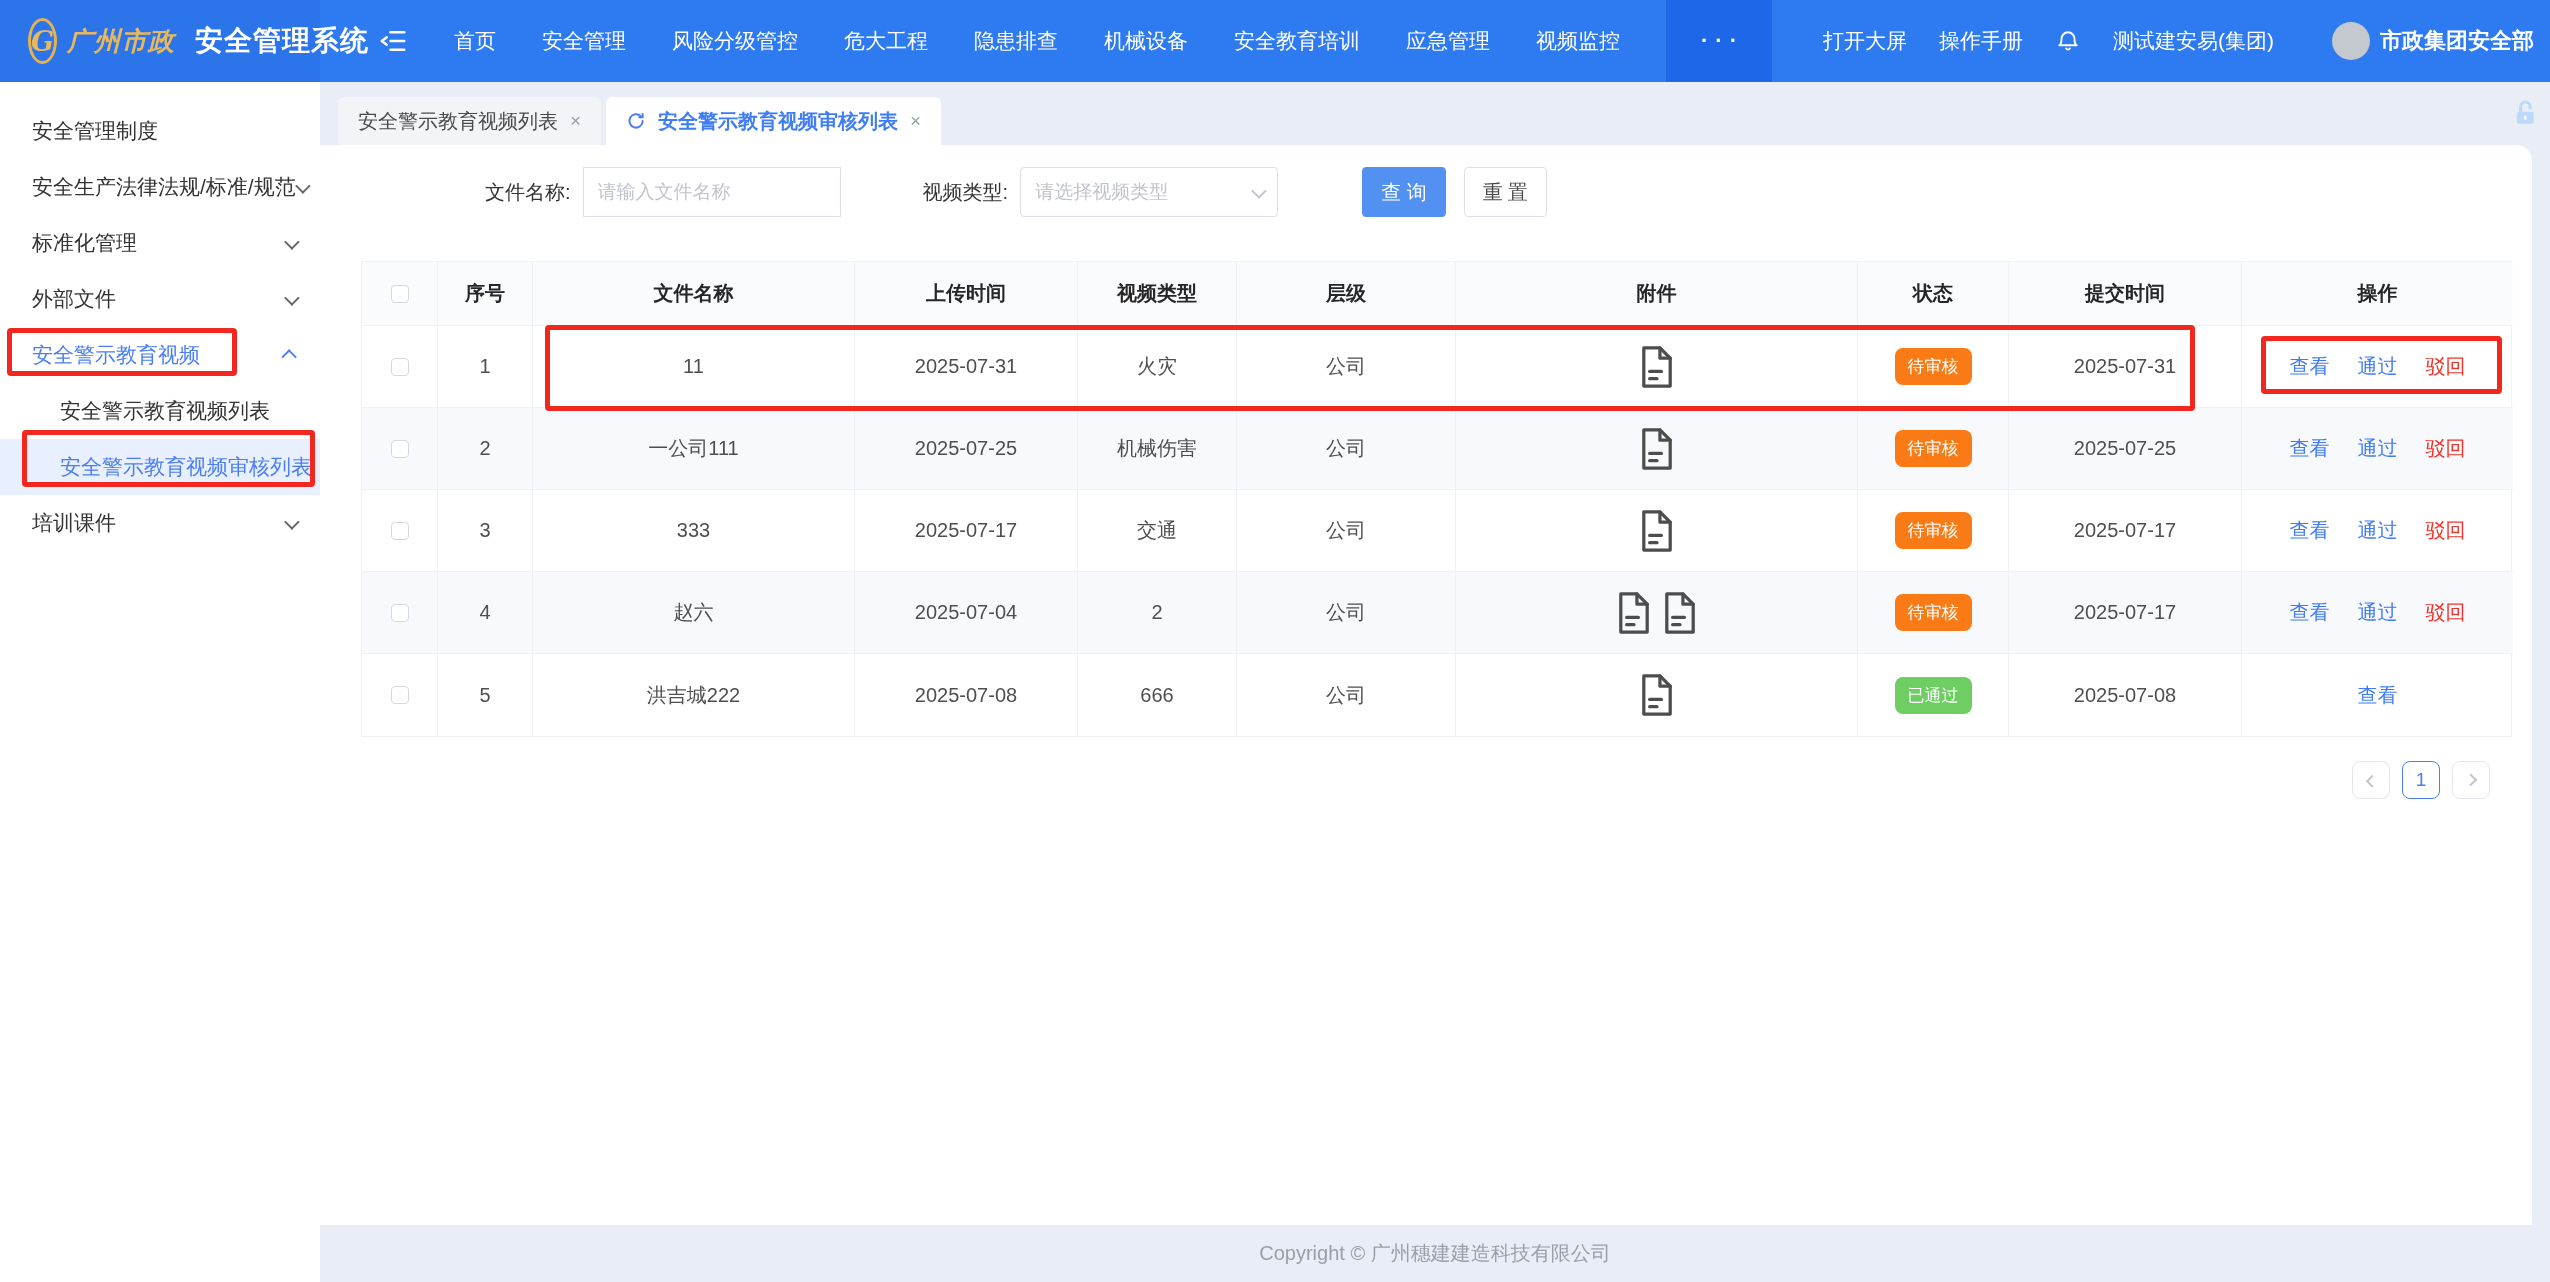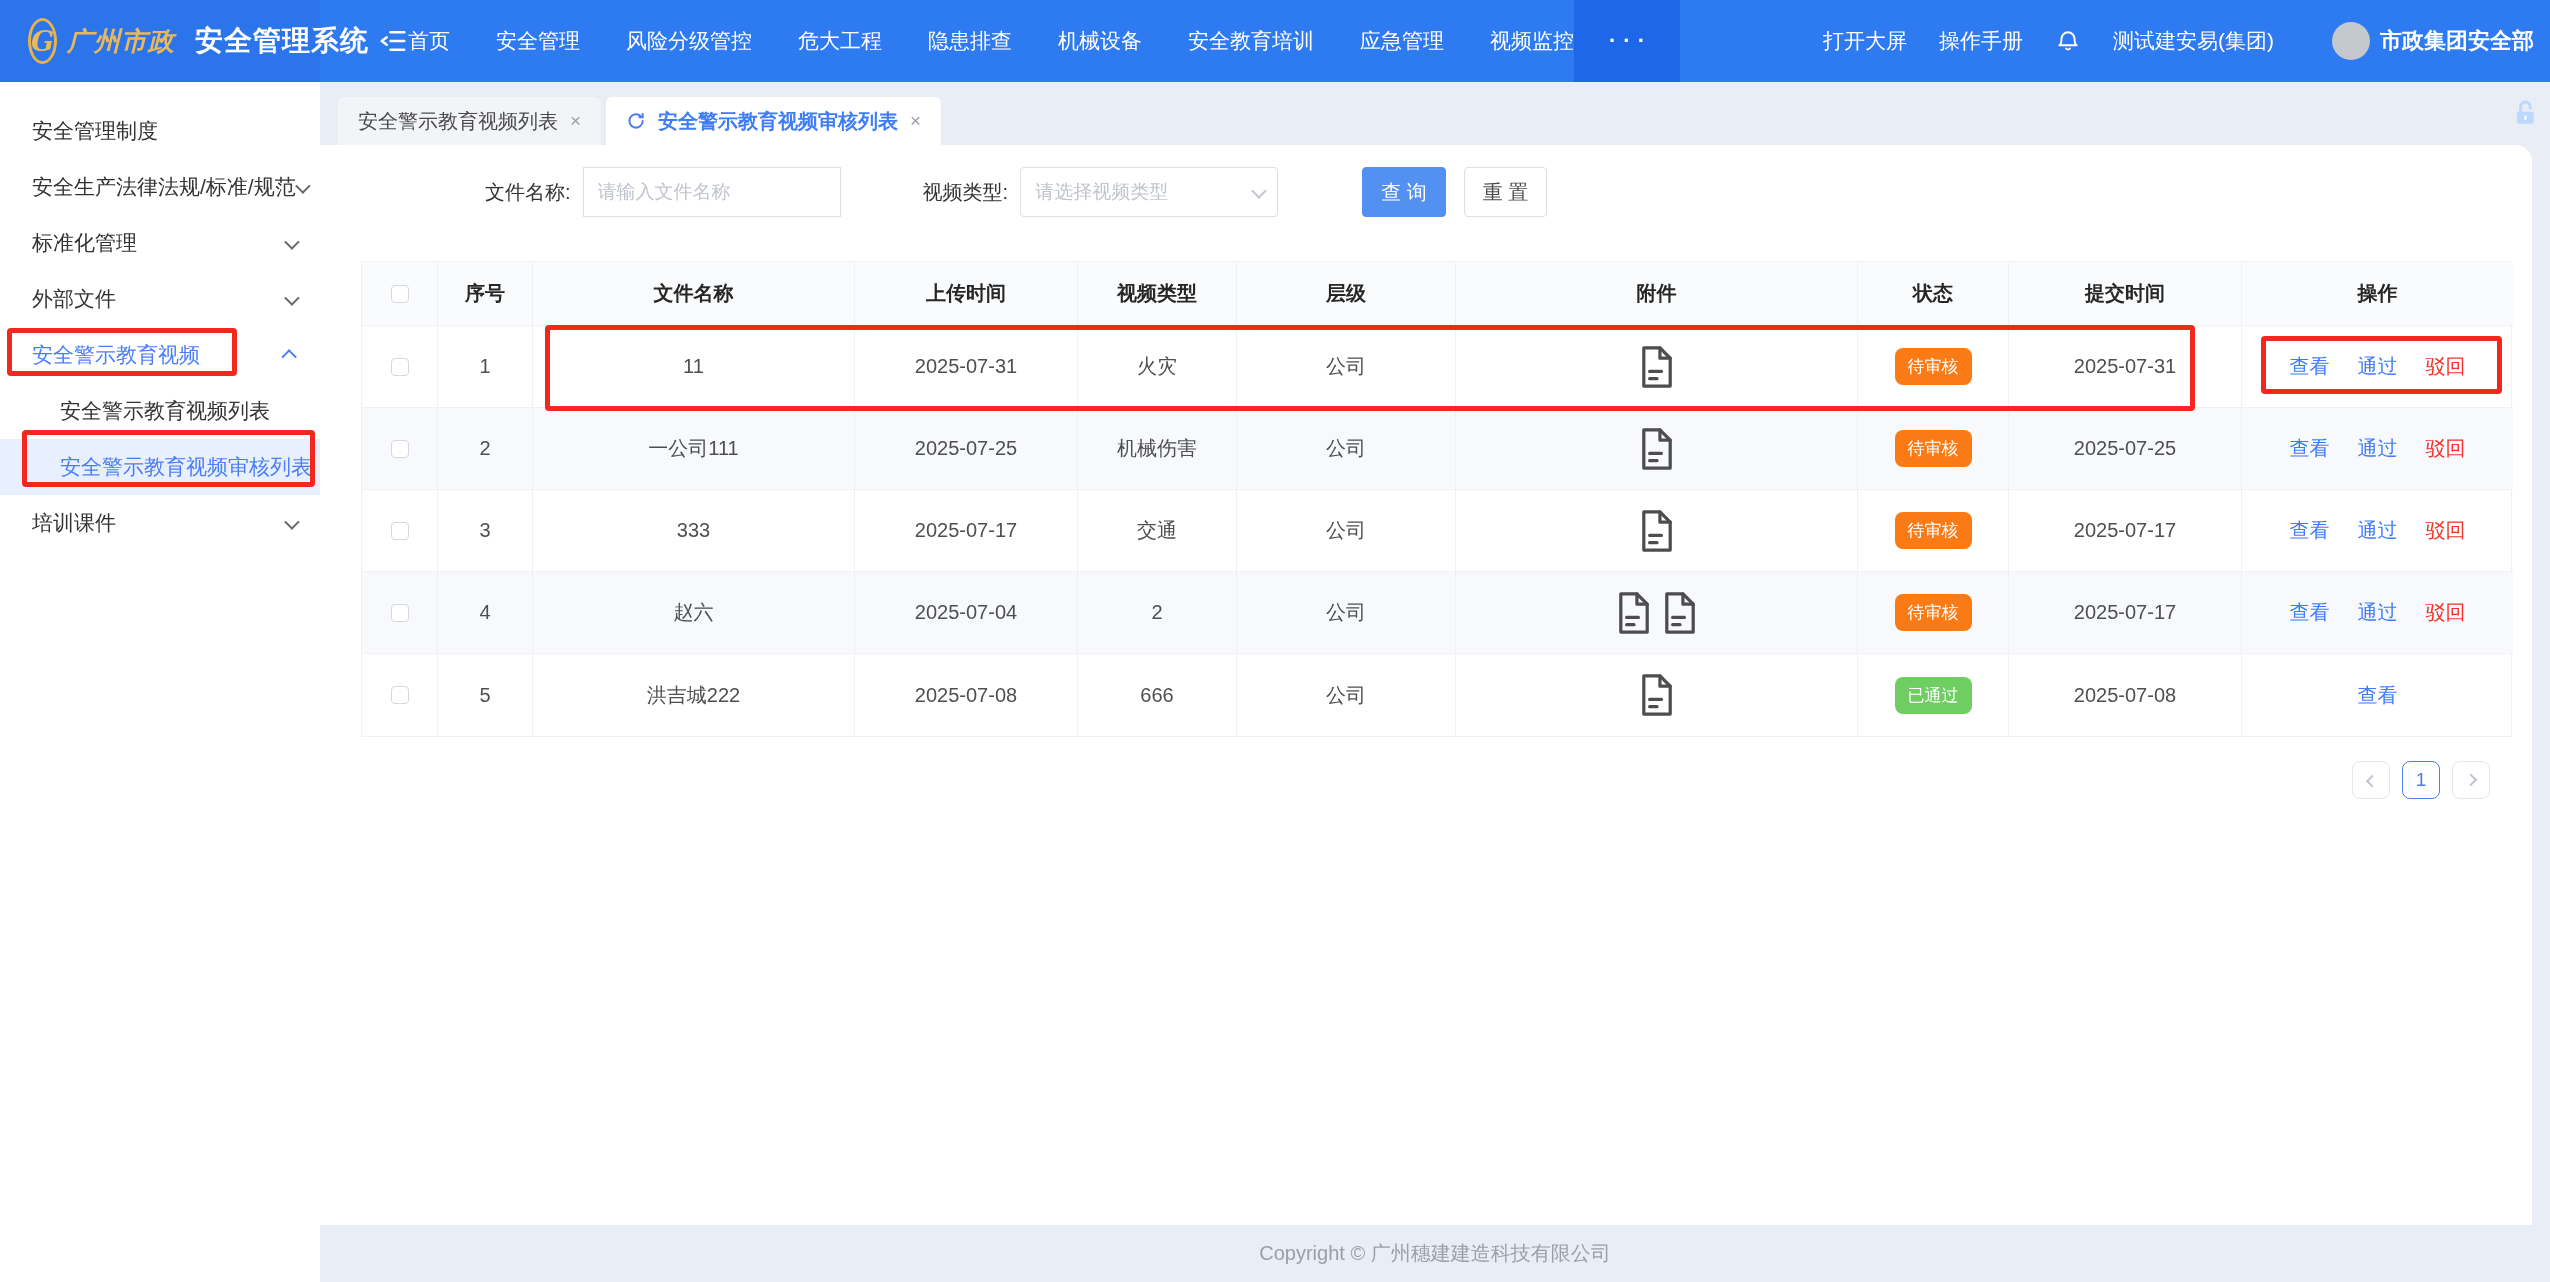--- a/index.html
+++ b/index.html
@@ -8,21 +8,21 @@
   .app { position:relative; width:2550px; height:1282px; }
 
   
   .navbar { display:flex; align-items:center; height:82px; background:#2e7af0; }
   .logo { width:320px; height:82px; background:#2b74ea; display:flex; align-items:center; padding-left:28px; flex:0 0 320px; }
   .emblem { width:46px; height:46px; border-radius:50%; border:3px solid #e6b24f; display:flex; align-items:center; justify-content:center;
             color:#e9b85c; font-family:"DejaVu Serif", serif; font-style:italic; font-weight:bold; font-size:27px; }
   .logo-org { margin-left:10px; color:#e9b85c; font-family:"DejaVu Serif", serif; font-style:italic; font-weight:bold; font-size:26px; letter-spacing:1px; white-space:nowrap; }
   .logo-sep { width:2px; height:30px; background:#fff; opacity:.9; margin:0 10px; }
   .logo-app { color:#fff; font-weight:bold; font-size:28px; white-space:nowrap; letter-spacing:1px; }
-  .nav-menu { display:flex; align-items:center; margin-left:58px; height:82px; }
+  .nav-menu { display:flex; align-items:center; gap:46px; margin-left:58px; height:82px; }
   .fold-icon { display:flex; align-items:center; }
   .nav-item { color:#fff; font-size:21px; white-space:nowrap; cursor:pointer; }
   .nav-more { height:82px; width:106px; background:#1d67e8; color:#fff; display:flex; align-items:center; justify-content:center;
               font-size:22px; letter-spacing:7px; font-weight:bold; padding-left:7px; }
   .nav-spacer { flex:1; }
   .nav-right { display:flex; align-items:center; gap:32px; margin-right:16px; color:#fff; font-size:21px; }
   .nav-right .link { white-space:nowrap; cursor:pointer; }
   .avatar { width:38px; height:38px; border-radius:50%; background:#c4c8cf; margin-left:26px; }
   .dept { font-weight:bold; font-size:22px; margin-left:-22px; white-space:nowrap; }
 
@@ -58,21 +58,21 @@
   .f-label { font-size:20px; color:#333; }
   .f-input { width:258px; height:50px; border:1px solid #dcdfe6; border-radius:0; margin-left:12px; padding:0 14px; font-size:19px; color:#333;
              font-family:"Liberation Sans", sans-serif; outline:none; }
   .f-input::placeholder { color:#c0c4cc; }
   .f-select { width:258px; height:50px; border:1px solid #dcdfe6; border-radius:4px; margin-left:12px; padding:0 14px; font-size:19px;
               color:#c0c4cc; display:flex; align-items:center; justify-content:space-between; background:#fff; cursor:pointer; }
   .f-select .chev { border-color:#c0c4cc; }
   .lbl2 { margin-left:82px; }
   .btn { height:50px; border-radius:4px; font-size:20px; padding:0 18px; display:flex; align-items:center; cursor:pointer; white-space:pre; }
   .btn.primary { background:#5291f2; color:#fff; border:1px solid #5291f2; margin-left:84px; }
-  .btn.plain { background:#fff; color:#4a4a4a; border:1px solid #dcdfe6; margin-left:18px; }
+  .btn.plain { background:#fff; color:#4a4a4a; border:1px solid #dcdfe6; margin-left:18px;font-family:Liberation Serif, serif; }
 
   
   .table { margin:44px 20px 0 41px; width:2151px; border:1px solid #f0f1f5; }
   .t-row { display:grid; grid-template-columns:76px 95px 322px 223px 159px 219px 402px 151px 233px 271px; }
   .t-cell { display:flex; align-items:center; justify-content:center; border-right:1px solid #f0f1f5; border-bottom:1px solid #f0f1f5;
             font-size:20px; color:#4f4f4f; gap:10px; }
   .t-cell:last-child { border-right:none; }
   .t-head .t-cell { height:64px; background:#fafbfd; font-weight:bold; color:#262626; font-size:20px; }
   .t-body .t-cell { height:82px; }
   .t-body .t-row.stripe .t-cell { background:#f7f9fc; }

